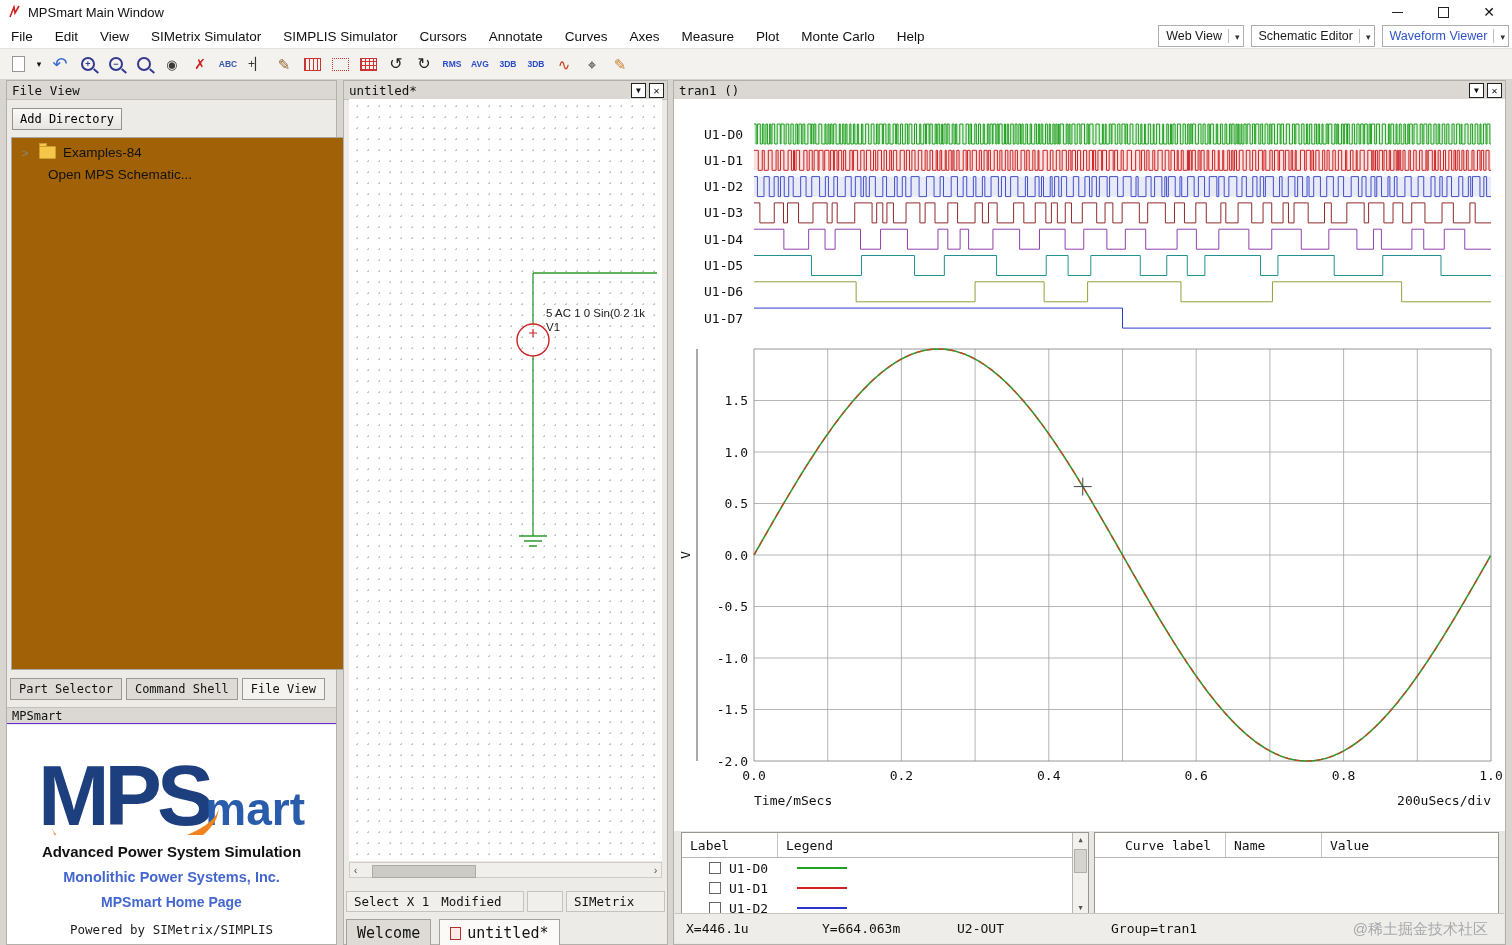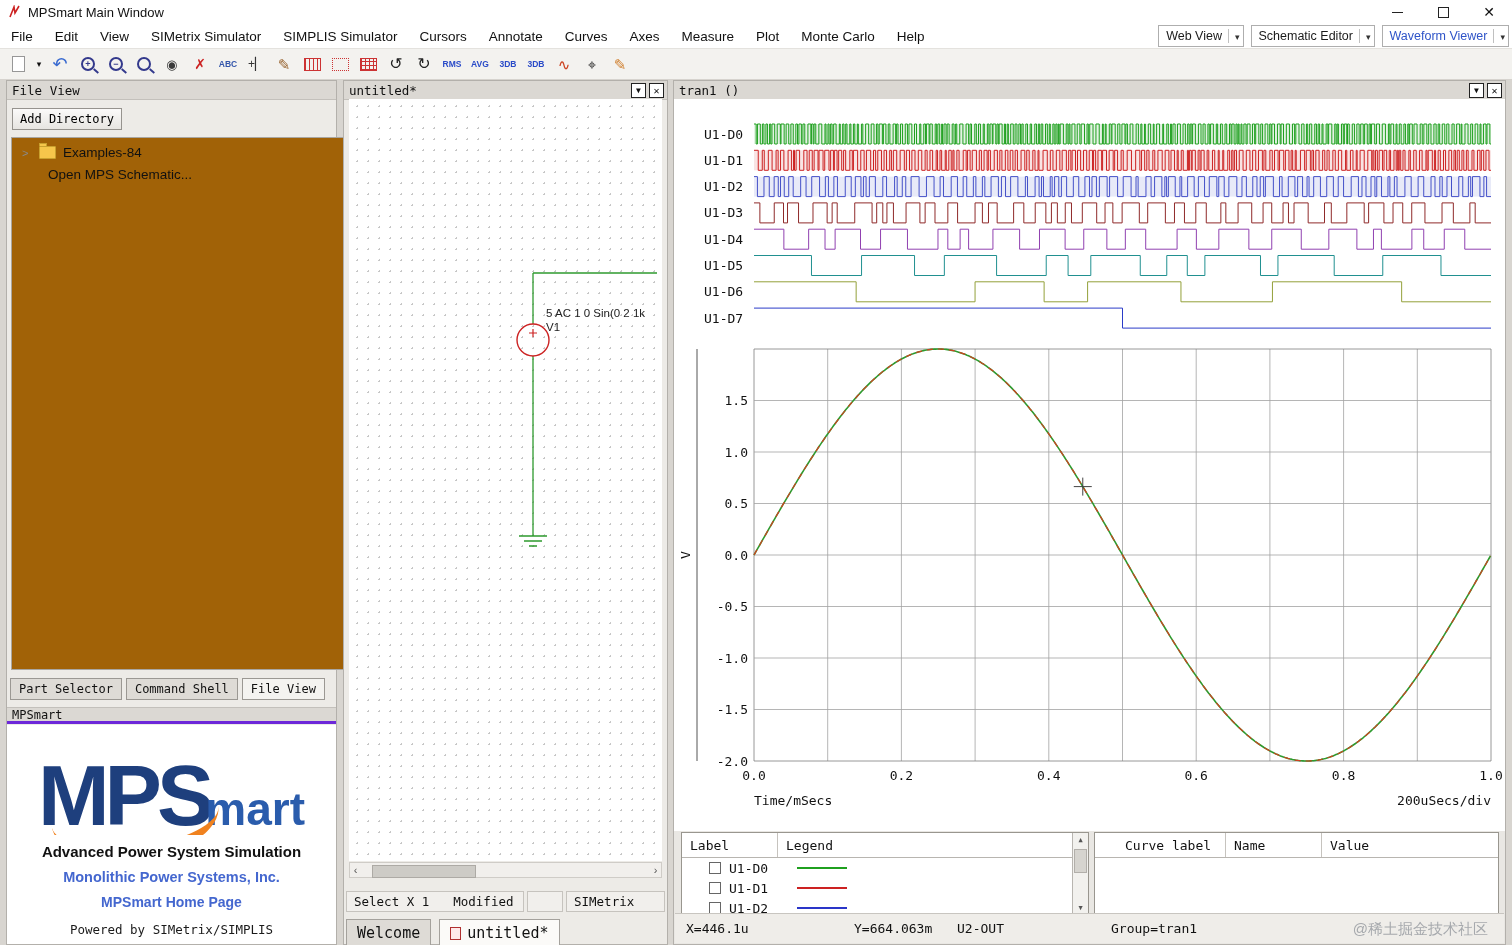--- a/index.html
+++ b/index.html
@@ -48,21 +48,21 @@
   .tree-row{display:flex;align-items:center;height:22px;margin-top:3px;}
   .chev::before{content:">";color:#8a8a8a;font-size:11px;}
   .chev{margin-left:10px;width:10px;}
   .folder{width:15px;height:11px;background:#f6c64b;border:1px solid #c9a02e;border-radius:1px;margin-left:7px;position:relative;}
   .folder::before{content:"";position:absolute;left:-1px;top:-4px;width:6px;height:2px;background:#f6c64b;border:1px solid #c9a02e;border-bottom:none;}
   .tree-label{margin-left:7px;}
   .tree-row2{margin-left:36px;margin-top:1px;height:20px;display:flex;align-items:center;}
   .ltabs{position:absolute;left:3px;top:597px;display:flex;gap:4px;font-size:12px;}
   .ltab{border:1px solid #9b9893;background:#dedbd6;padding:3px 8px;}
   .ltab.active{background:#f4f3f0;}
-  .mps-header{position:absolute;left:0;top:626px;width:100%;height:17px;background:#dbd8d3;border-top:1px solid #c3c0bb;border-bottom:3px solid #6d28d9;font-size:12px;display:flex;align-items:center;padding-left:5px;box-sizing:border-box;}
+  .mps-header{position:absolute;left:0;top:626px;width:100%;height:17px;background:#dbd8d3;border-top:1px solid #c3c0bb;border-bottom:1px solid #6d28d9;font-size:12px;display:flex;align-items:center;padding-left:5px;box-sizing:border-box;}
   .mps-body{position:absolute;left:0;top:644px;width:100%;bottom:0;background:#fff;text-align:center;}
   .mps-logo{position:absolute;left:0;right:0;top:8px;height:102px;display:flex;align-items:flex-end;justify-content:center;overflow:hidden;}
   .mps-big{font-size:86px;line-height:80px;font-weight:800;color:#1e3f7d;letter-spacing:-5px;}
   .mps-mart{font-size:46px;line-height:52px;font-weight:700;color:#2a5cac;margin-left:-4px;}
   .mps-swoosh{position:absolute;left:44px;top:40px;width:168px;height:74px;border:0 solid transparent;border-bottom:12px solid #f0821f;border-radius:50%;transform:rotate(-7deg);}
   .mps-tagline{position:absolute;left:0;right:0;top:118px;font-size:15px;font-weight:700;color:#111;}
   .mps-company{position:absolute;left:0;right:0;top:144px;font-size:14.5px;font-weight:700;color:#4467cf;}
   .mps-home{position:absolute;left:0;right:0;top:169px;font-size:14px;font-weight:700;color:#4467cf;}
   .mps-powered{position:absolute;left:0;right:0;top:197px;font-size:12.5px;color:#1a1a1a;}
 
@@ -294,21 +294,21 @@
       </svg>
     </div>
     <div class="hscroll">
       <span class="hs-arrow">‹</span>
       <span class="hs-thumb"></span>
       <span class="hs-arrow">›</span>
     </div>
     <div class="mstatus mono">
       <span class="scell" style="width:178px;">
         <span>Select X 1</span>
-        <span style="margin-left:24px;">Modified</span>
+        <span style="margin-left:12px;">Modified</span>
       </span>
       <span class="scell" style="flex:0 0 36px;"></span>
       <span class="scell" style="flex:1;">
         <span>SIMetrix</span>
       </span>
     </div>
     <div class="mtabs mono">
       <span class="mtab">
         <span>Welcome</span>
       </span>
@@ -423,20 +423,20 @@
     <div class="curve-table mono">
       <div class="chead">
         <span class="c1">Curve label</span>
         <span class="c2">Name</span>
         <span class="c3">Value</span>
       </div>
     </div>
 
     <div class="rstatus mono">
       <span class="st" style="left:11px;">X=446.1u</span>
-      <span class="st" style="left:147px;margin-left:32px;">Y=664.063m</span>
+      <span class="st" style="left:147px;">Y=664.063m</span>
       <span class="st" style="left:282px;">U2-OUT</span>
       <span class="st" style="left:436px;">Group=tran1</span>
       <span class="watermark">@稀土掘金技术社区</span>
     </div>
   </div>
 
 </div>
 
 </body></html>

